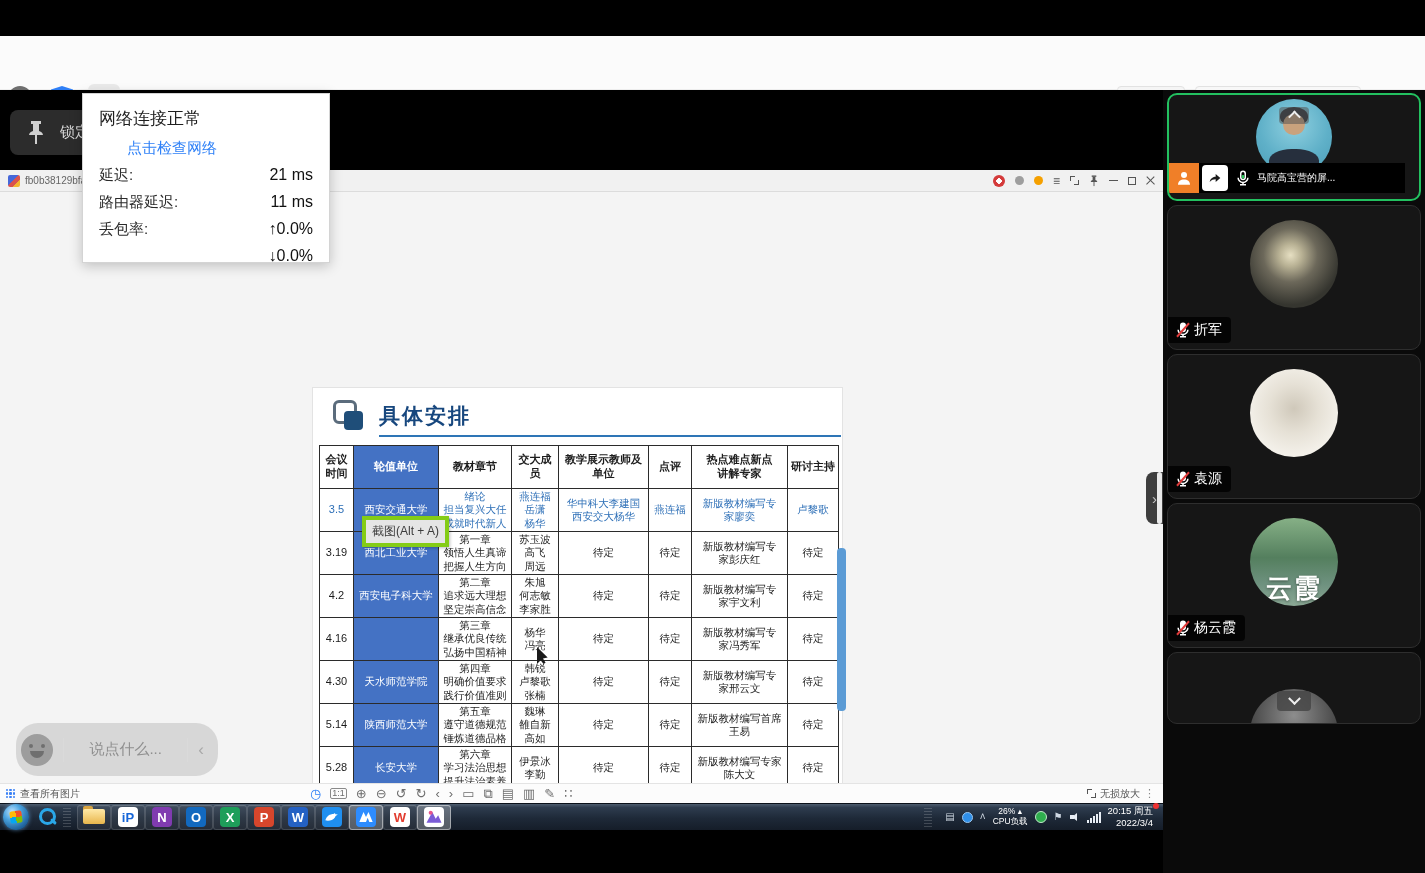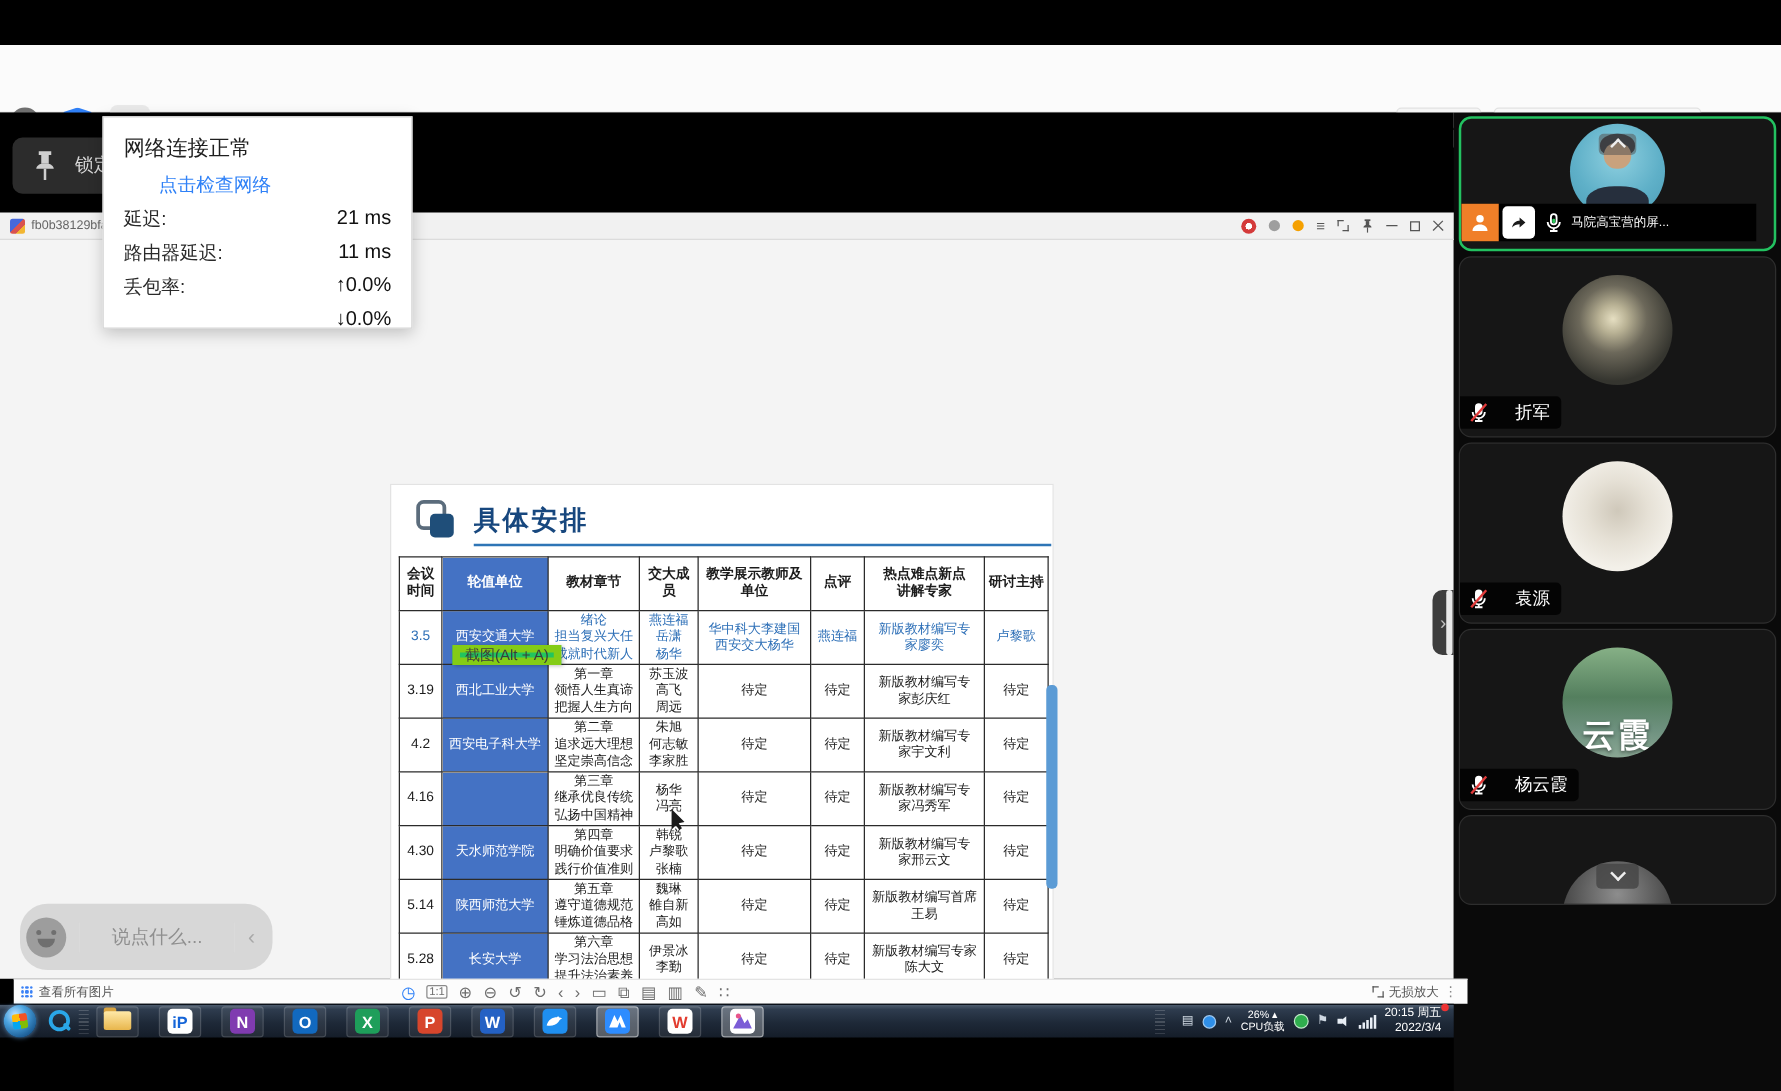--- a/index.html
+++ b/index.html
@@ -71,28 +71,28 @@
   .stable{position:absolute;left:6px;top:57px;border-collapse:collapse;table-layout:fixed;}
   .stable th,.stable td{border:1.4px solid #2b2b2b;text-align:center;vertical-align:middle;
                         font-size:10.5px;line-height:1.25;padding:1px 2px;white-space:pre-line;color:#1c1c1c;overflow:hidden;}
   .stable th{font-weight:bold;font-size:11px;height:38px;background:#fff;}
   .stable tr{height:43px;}
   .stable td.time{font-size:11px;}
   .stable td.blue{color:#2d6fb7;}
   .stable th.unit-h,.stable td.unit{background:#4472c4;color:#fff;}
   .doc-scroll{position:absolute;left:524px;top:160px;width:9px;height:163px;background:#5b9bd5;border-radius:4px;z-index:3;}
 
-  .shot-tooltip{position:absolute;left:362px;top:426px;width:87px;height:16px;background:#22c55e;border:6px solid #84cc16;
+  .shot-tooltip{position:absolute;left:362px;top:426px;width:87px;height:31px;background:#e5e5e5;border:4px solid #84cc16;
                 box-shadow:1px 1px 3px rgba(0,0,0,.25);display:flex;align-items:center;justify-content:center;
                 font-size:12px;color:#3c3c3c;z-index:6;}
   .cursor{position:absolute;left:537px;top:557px;width:13px;height:17px;background:#1b1b1b;z-index:7;
           clip-path:polygon(0 0,0 100%,28% 78%,50% 100%,66% 92%,46% 68%,82% 62%);}
 
   .viewer-bar{position:absolute;left:0;top:693px;width:1163px;height:20px;background:#fcfcfc;border-top:1px solid #e4e4e4;
-              display:flex;align-items:center;font-size:10px;color:#555;z-index:2;margin-left:11px;}
+              display:flex;align-items:center;font-size:10px;color:#555;z-index:2;}
   .vb-left{display:flex;align-items:center;gap:5px;margin-left:6px;}
   .grid-ic{width:9px;height:9px;display:grid;grid-template-columns:1fr 1fr 1fr;gap:1px;}
   .grid-ic i{background:#3b82f6;border-radius:1px;}
   .vb-icons{display:flex;align-items:center;gap:9px;margin-left:230px;}
   .vb-icons span{font-size:13px;color:#6e6e6e;line-height:1;}
   .vb-icons span.first{color:#2f81f7;}
   .vb-icons span.ratio{font-size:9px;border:1px solid #8a8a8a;border-radius:2px;padding:0 1px;}
   .vb-right{margin-left:auto;margin-right:8px;display:flex;align-items:center;gap:4px;color:#555;}
   .corners{position:relative;width:9px;height:9px;display:inline-block;}
   .corners:before{content:"";position:absolute;left:0;top:0;width:4px;height:4px;border-left:1.4px solid #555;border-top:1.4px solid #555;}
@@ -105,21 +105,21 @@
            border-top:1px solid #0b111a;display:flex;align-items:center;z-index:2;}
   .orb{width:26px;height:26px;border-radius:50%;margin-left:3px;position:relative;
        background:radial-gradient(circle at 35% 30%,#bfe3ff 0%,#4aa3e0 35%,#1d5e96 75%,#123c63 100%);
        box-shadow:0 0 4px rgba(120,190,255,.6);}
   .orb .flag{position:absolute;left:7px;top:7px;width:12px;height:12px;transform:rotate(-8deg);
        background:conic-gradient(#f35325 0 25%,#81bc06 0 50%,#05a6f0 0 75%,#ffba08 0 100%);border-radius:2px;}
   .searchic{position:relative;width:20px;height:20px;margin-left:8px;}
   .searchic:before{content:"";position:absolute;left:2px;top:1px;width:11px;height:11px;border:3px solid #2aa7e8;border-radius:50%;}
   .searchic:after{content:"";position:absolute;left:13px;top:13px;width:7px;height:3px;background:#2aa7e8;transform:rotate(45deg);border-radius:2px;}
   .grip{width:8px;height:20px;margin:0 6px;background:repeating-linear-gradient(0deg,rgba(255,255,255,.35) 0 1px,transparent 1px 3px);opacity:.5;}
-  .task-apps{display:flex;align-items:center;gap:16px;text-align:right;}
+  .task-apps{display:flex;align-items:center;gap:0;text-align:right;}
   .tbtn{width:34px;height:25px;border-radius:3px;border:1px solid rgba(255,255,255,.14);
         background:rgba(255,255,255,.07);display:flex;align-items:center;justify-content:center;}
   .tbtn.on{background:rgba(255,255,255,.28);border-color:rgba(255,255,255,.45);}
   .app-tile{width:20px;height:20px;border-radius:4px;display:flex;align-items:center;justify-content:center;
             font-size:13px;font-weight:bold;}
   .folder{position:relative;width:22px;height:16px;}
   .folder:before{content:"";position:absolute;left:0;top:-3px;width:10px;height:5px;background:#d9a441;border-radius:2px 2px 0 0;}
   .folder:after{content:"";position:absolute;left:0;top:0;width:22px;height:15px;border-radius:2px;
             background:linear-gradient(180deg,#ffe9a8,#e8b64c);}
   .tray{margin-left:auto;display:flex;align-items:center;gap:7px;margin-right:4px;color:#dfe6ee;}
@@ -164,21 +164,21 @@
   .av-lake{background:linear-gradient(180deg,#86b086 0%,#547f5e 45%,#6e917f 75%,#8aa794 100%);
            display:flex;align-items:flex-end;justify-content:center;}
   .av-lake .ovl{color:#fff;font-size:26px;font-weight:bold;letter-spacing:2px;text-shadow:0 1px 3px rgba(0,0,0,.45);}
   .av-partial{background:radial-gradient(circle at 50% 30%,#8d8d8d 0%,#4a4a4a 55%,#2c2c2c 100%);}
   .chev-btn{position:absolute;left:50%;transform:translateX(-50%);background:rgba(85,85,85,.55);border-radius:4px;
             display:flex;align-items:center;justify-content:center;z-index:3;}
   .chev{width:9px;height:9px;border-left:2px solid #eee;border-top:2px solid #eee;}
   .chev.up{transform:rotate(45deg) translate(1px,1px);}
   .chev.down{transform:rotate(225deg) translate(2px,2px);}
   .name-label{position:absolute;left:0;bottom:6px;background:rgba(0,0,0,.78);border-radius:0 4px 4px 0;
-              display:flex;align-items:center;gap:20px;padding:4px 9px 4px 6px;z-index:2;}
+              display:flex;align-items:center;gap:2px;padding:4px 9px 4px 6px;z-index:2;}
   .name-label .nm{color:#fff;font-size:14px;}
   .host-bar{position:absolute;left:0;bottom:6px;right:14px;height:30px;background:#000;display:flex;align-items:center;z-index:2;}
   .btn-orange{width:30px;height:30px;background:#f07f28;display:flex;align-items:center;justify-content:center;}
   .btn-share{width:26px;height:26px;margin-left:3px;background:#fff;border-radius:4px;display:flex;align-items:center;justify-content:center;}
   .host-bar .nm{color:#fff;font-size:10px;margin-left:5px;white-space:nowrap;overflow:hidden;}
 
   
   .net-popup{position:absolute;left:82px;top:93px;width:248px;height:170px;background:#fff;border:1px solid #d4d4d4;
              box-shadow:0 3px 12px rgba(0,0,0,.22);z-index:50;padding:13px 16px;font-size:15px;color:#2a2a2a;}
   .np-status{font-size:17px;color:#1f1f1f;}

